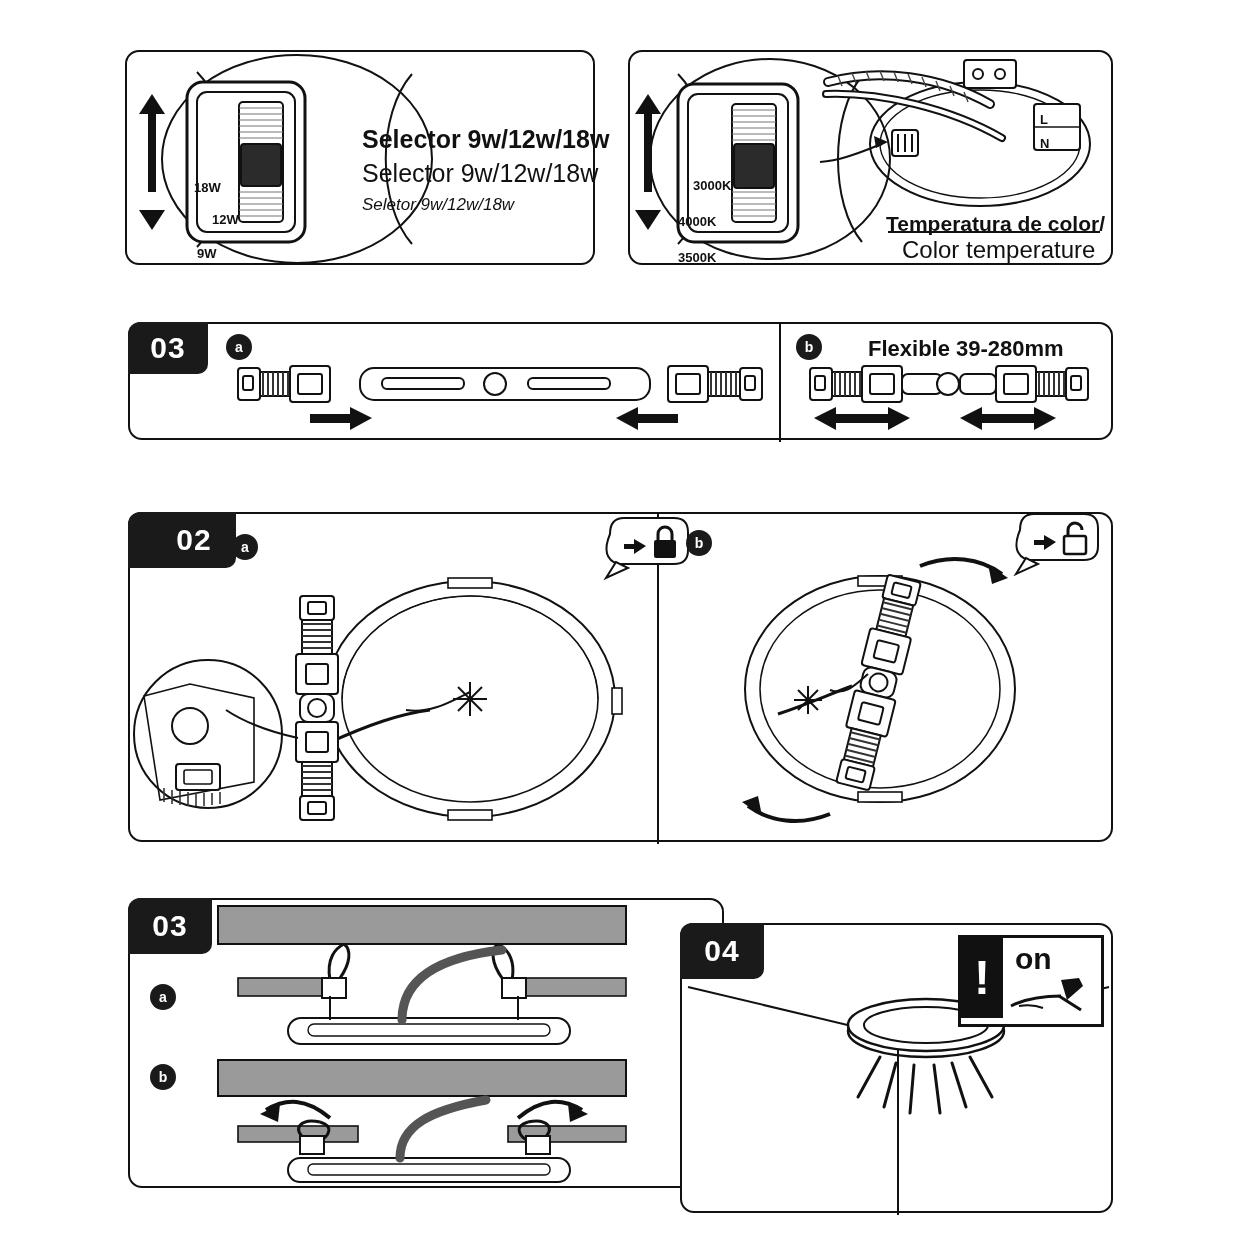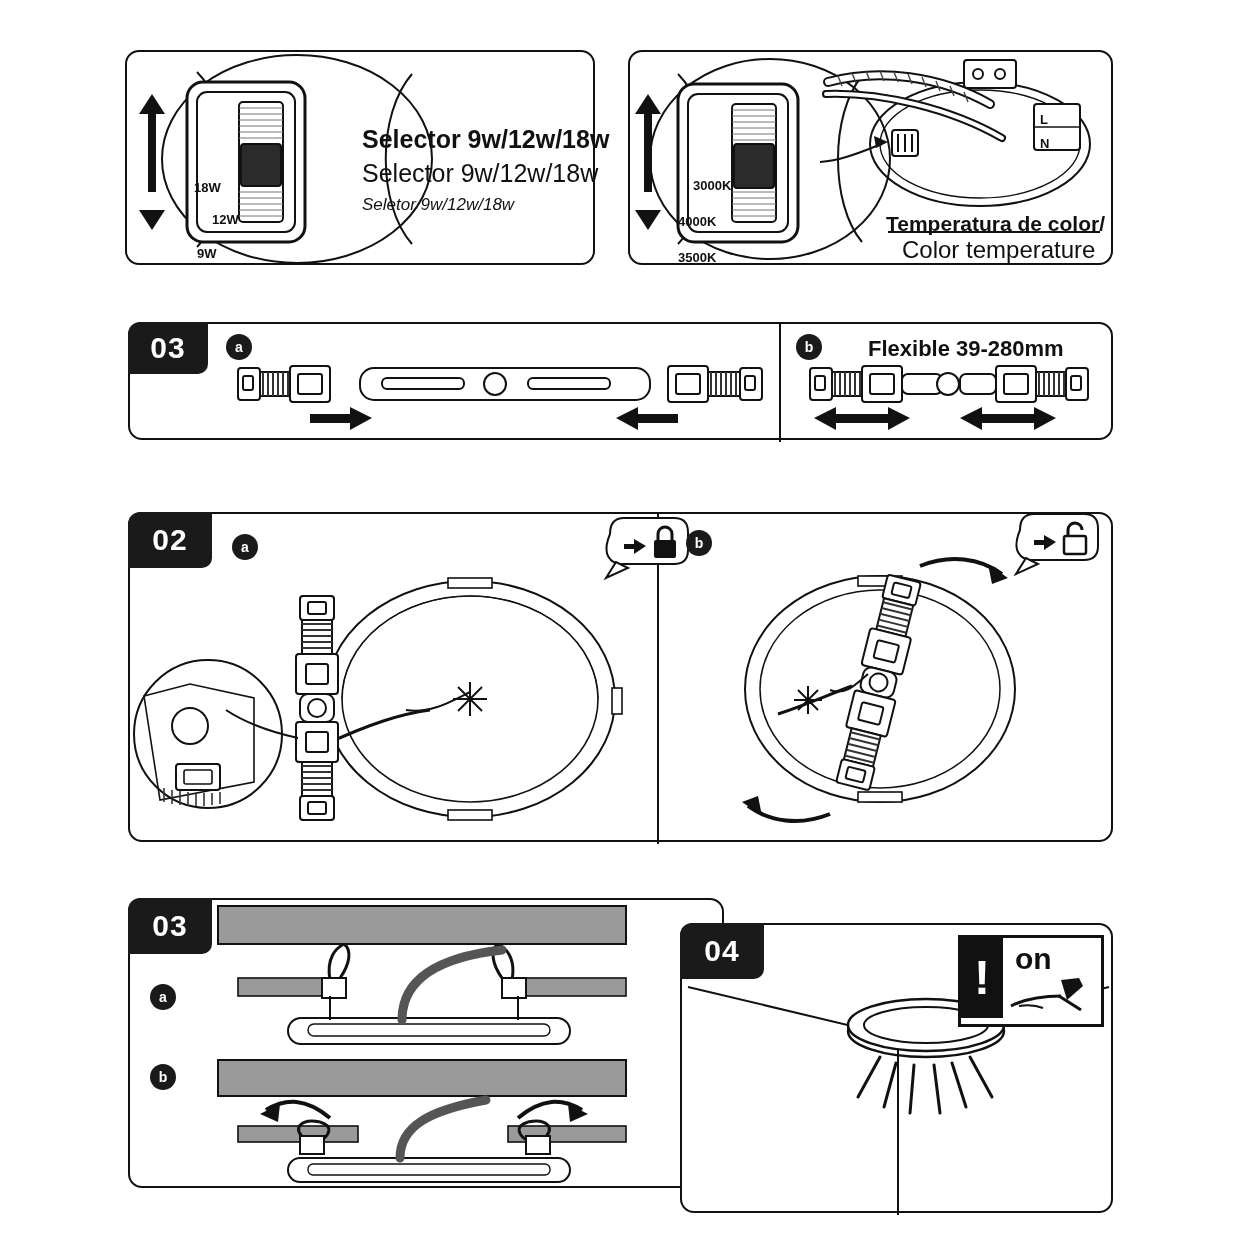--- a/index.html
+++ b/index.html
@@ -364,21 +364,21 @@
       <path d="M890 16 q-10 24 8 30 h56 q14 0 14 -14 v-18 q0 -14 -14 -14 h-50 q-14 0 -14 16 z" fill="#fff" stroke="#111" stroke-width="2"></path>
       <path d="M896 44 l-10 16 l22 -10 z" fill="#fff" stroke="#111" stroke-width="2"></path>
       <g fill="#111">
         <rect x="904" y="26" width="16" height="5"></rect>
           <polygon points="926,28 914,21 914,36"></polygon>
       </g>
       <rect x="934" y="22" width="22" height="18" rx="2" fill="none" stroke="#111" stroke-width="2.5"></rect>
       <path d="M938 22 v-6 a7 7 0 0 1 14 0" fill="none" stroke="#111" stroke-width="3"></path>
     </svg>
 
-    <div class="stepbadge" style="left:-2px;top:-2px;width:84px;height:56px;border-radius:12px 0 10px 0;">02</div>
+    <div class="stepbadge" style="left:-2px;top:-2px;width:84px;height:56px;border-radius:12px 0 10px 0;padding-left:24px;">02</div>
     <div class="dotlabel" style="left:102px;top:20px;">a</div>
     <div class="dotlabel" style="left:556px;top:16px;">b</div>
   </div>
 
   <div class="panel" style="left:128px;top:898px;width:596px;height:290px;">
     <svg width="510" height="290">
 
       <rect x="88" y="6" width="408" height="38" fill="#9a9a9a" stroke="#111" stroke-width="2"></rect>
       <rect x="108" y="78" width="108" height="18" fill="#9a9a9a" stroke="#111" stroke-width="1.6"></rect>
       <rect x="382" y="78" width="114" height="18" fill="#9a9a9a" stroke="#111" stroke-width="1.6"></rect>

